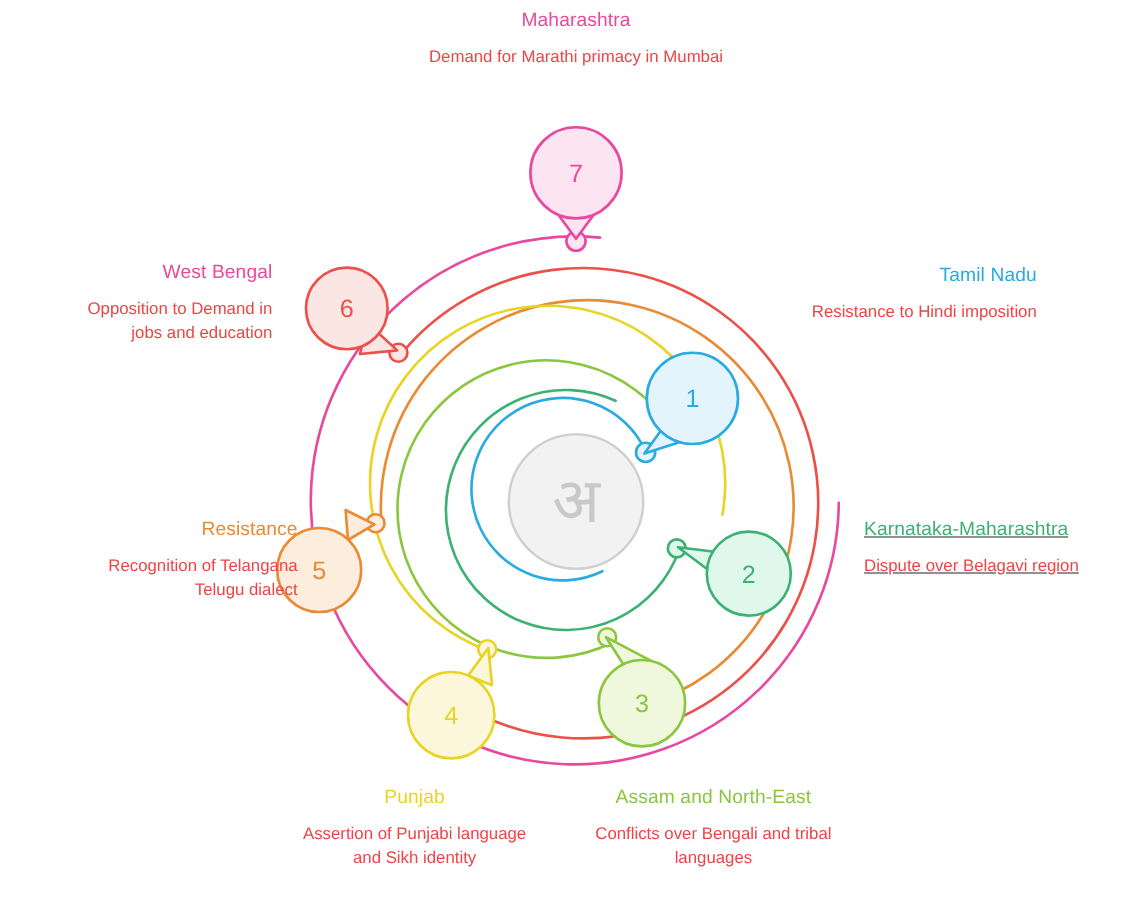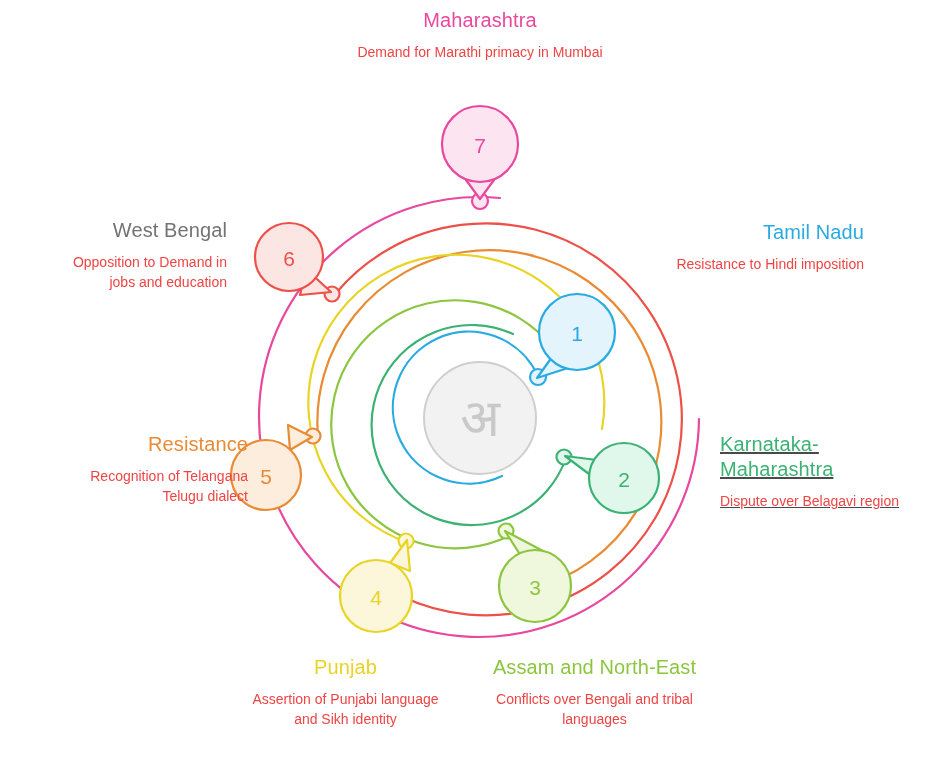--- a/index.html
+++ b/index.html
@@ -27,21 +27,21 @@
     left: 0;
     top: 0;
     width: 936px;
     height: 762px;
   }
   .label-block {
     position: absolute;
     box-sizing: border-box;
   }
   .label-title {
-    font-size: 20px;
+    font-size: 16px;
     line-height: 1.25;
     font-weight: 400;
     margin: 0 0 9px 0;
     letter-spacing: 0.1px;
   }
   .label-desc {
     font-size: 14px;
     line-height: 1.45;
     color: #ef4444;
     margin: 0;
@@ -176,17 +176,17 @@
     <div class="label-title" style="color:#8CC63F">Assam and North-East</div>
     <div class="label-desc">Conflicts over Bengali and tribal languages</div>
   </div>
 
   <div class="label-block ta-right" id="lbl-5">
     <div class="label-title" style="color:#E98B34">Resistance</div>
     <div class="label-desc">Recognition of Telangana Telugu dialect</div>
   </div>
 
   <div class="label-block ta-right" id="lbl-6">
-    <div class="label-title" style="color:#737373">West Bengal</div>
+    <div class="label-title" style="color:#ec4899">West Bengal</div>
     <div class="label-desc">Opposition to Demand in jobs and education</div>
   </div>
 
 </div>
 
 </body></html>

